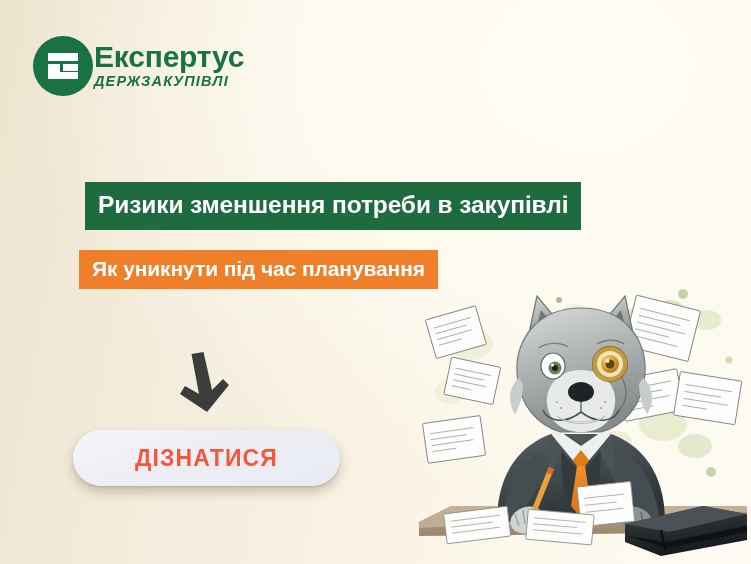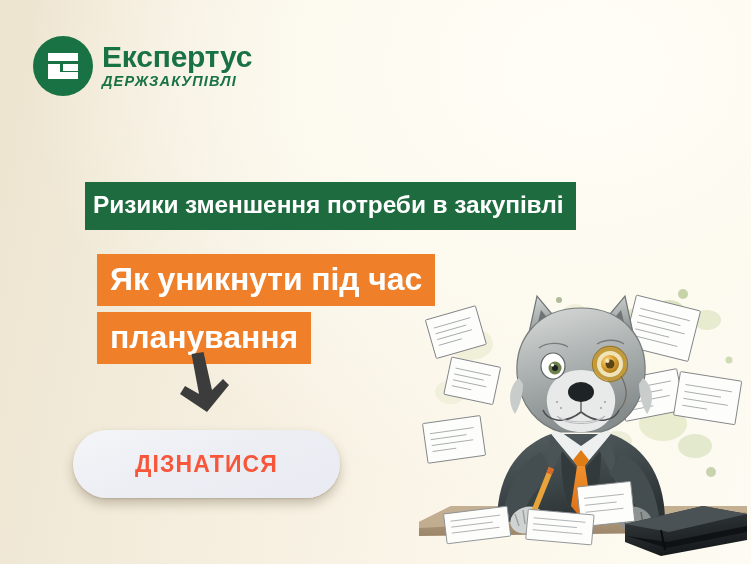--- a/index.html
+++ b/index.html
@@ -36,21 +36,21 @@
   }
   #illustration svg { display: block; width: 100%; height: 100%; }
 
   
   #logo {
     position: absolute;
     left: 33px;
     top: 36px;
     display: flex;
     align-items: center;
-    gap: 9px;
+    gap: 1px;
   }
   #logo-mark {
     width: 60px;
     height: 60px;
     border-radius: 50%;
     background: #197243;
     display: flex;
     align-items: center;
     justify-content: center;
     flex: none;
@@ -77,30 +77,30 @@
   
   #headline-green {
     position: absolute;
     left: 85px;
     top: 182px;
     background: #1d6b3e;
     color: #ffffff;
     font-size: 24.5px;
     font-weight: bold;
     line-height: 1;
-    padding: 11px 13px 12px 8px;
+    padding: 11px 13px 12px 13px;
     white-space: nowrap;
     letter-spacing: -0.1px;
   }
 
   #headline-orange {
     position: absolute;
-    left: 97px;
+    left: 79px;
     top: 250px;
-    font-size: 32px;
+    font-size: 21px;
     font-weight: bold;
     line-height: 1.82;
     letter-spacing: -0.1px;
     width: 520px;
   }
   #headline-orange .ln {
     background: #ef7f29;
     color: #ffffff;
     padding: 7px 13px 9px 13px;
     box-decoration-break: clone;
@@ -116,21 +116,21 @@
     height: 62px;
   }
   #arrow svg { display: block; width: 100%; height: 100%; }
 
   
   #cta-button {
     position: absolute;
     left: 73px;
     top: 430px;
     width: 267px;
-    height: 68px;
+    height: 56px;
     border: none;
     border-radius: 34px;
     background: linear-gradient(160deg, #f4f5f8 0%, #eceef4 48%, #e9ebf2 100%);
     box-shadow: 0 6px 11px rgba(90,72,45,0.30), 0 1px 2px rgba(90,72,45,0.18);
     color: #f7563a;
     font-family: "Liberation Sans", "DejaVu Sans", sans-serif;
     font-size: 23px;
     font-weight: bold;
     letter-spacing: 1.1px;
     cursor: pointer;

